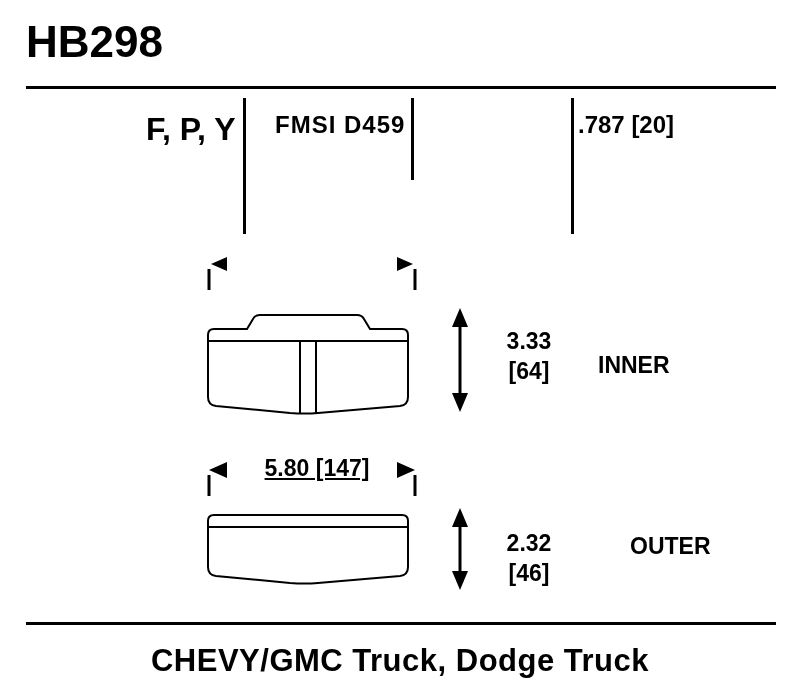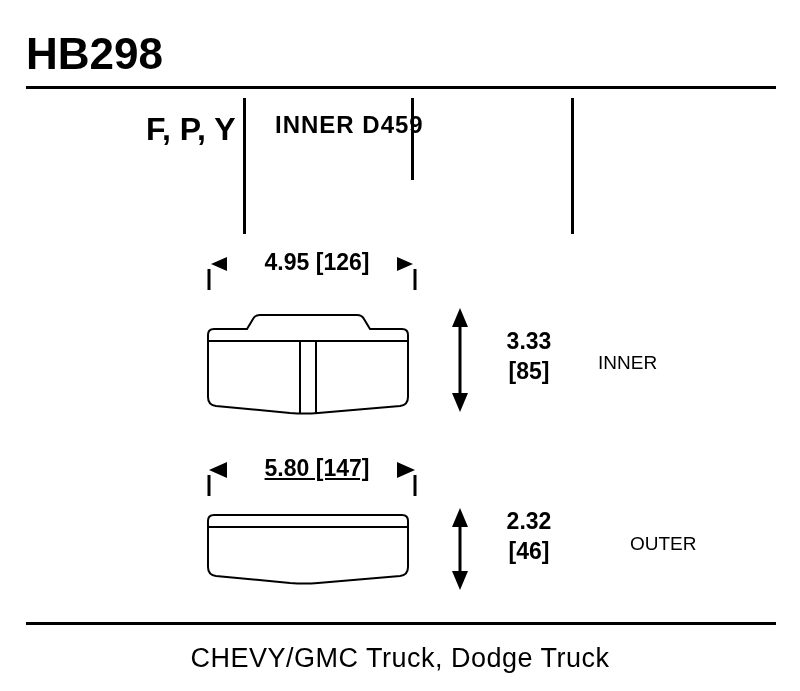--- a/index.html
+++ b/index.html
@@ -20,21 +20,20 @@
   }
   
   .part-number {
     position: absolute;
     left: 26px;
     top: 16px;
     font-size: 44px;
     font-weight: bold;
     letter-spacing: 0px;
     line-height: 52px;
-    margin-top: 12px;
   }
   .hr {
     position: absolute;
     background: #000000;
   }
   .vr {
     position: absolute;
     background: #000000;
   }
   
@@ -71,34 +70,34 @@
   .dim-stack {
     position: absolute;
     font-size: 23px;
     font-weight: bold;
     text-align: center;
     line-height: 30px;
     white-space: nowrap;
   }
   .side-label {
     position: absolute;
-    font-size: 19px;
-    font-weight: normal;
+    font-size: 23px;
+    font-weight: bold;
     white-space: nowrap;
     text-align: right;
   }
   
   .footer {
     position: absolute;
     left: 0;
     top: 643px;
     width: 800px;
     text-align: center;
-    font-size: 27px;
-    font-weight: normal;
+    font-size: 31px;
+    font-weight: bold;
     letter-spacing: 0.5px;
   }
   svg { display: block; }
   .pad-shape {
     fill: #ffffff;
     stroke: #000000;
     stroke-width: 2;
   }
   .pad-line {
     stroke: #000000;
@@ -117,27 +116,27 @@
 </head>
 <body>
 
 <div id="page">
 
   <div class="part-number">HB298</div>
 
   <div class="hr" style="left:26px; top:86px; width:750px; height:3px;"></div>
 
   <div class="spec-compound">F, P, Y</div>
-  <div class="spec-fmsi">INNER D459</div>
+  <div class="spec-fmsi">FMSI D459</div>
+  <div class="spec-thickness">.787 [20]</div>
 
   <div class="vr" style="left:243px; top:98px; width:3px; height:136px;"></div>
   <div class="vr" style="left:411px; top:98px; width:3px; height:82px;"></div>
   <div class="vr" style="left:571px; top:98px; width:3px; height:136px;"></div>
 
-  <div class="dim-label" style="left:232px; top:249px; width:170px;">4.95 [126]</div>
 
   <svg width="260" height="40" style="position:absolute; left:205px; top:250px;">
     <line class="arrow-line" x1="4" y1="19" x2="4" y2="40"></line>
     <line class="arrow-line" x1="210" y1="19" x2="210" y2="40"></line>
     <polygon class="arrow-head" points="6,14 22,7 22,21"></polygon>
     <polygon class="arrow-head" points="208,14 192,7 192,21"></polygon>
   </svg>
 
   <svg width="230" height="120" style="position:absolute; left:200px; top:305px;">
     <path class="pad-shape" d="M8,30 L8,92 Q8,100 16,101 L90,108 Q105,109 118,108 L200,101 Q208,100 208,92 L208,30 Q208,24 202,24 L170,24 L164,14 Q162,10 157,10 L60,10 Q55,10 53,14 L47,24 L14,24 Q8,24 8,30 Z"></path>
@@ -146,21 +145,21 @@
     <line class="pad-line" x1="116" y1="36" x2="116" y2="108"></line>
   </svg>
 
   <svg width="40" height="110" style="position:absolute; left:443px; top:305px;">
     <line class="arrow-line" x1="17" y1="8" x2="17" y2="102"></line>
     <polygon class="arrow-head" points="17,3 9,22 25,22"></polygon>
     <polygon class="arrow-head" points="17,107 9,88 25,88"></polygon>
   </svg>
   <div class="dim-stack" style="left:484px; top:326px; width:90px;">
     <span>3.33</span><br>
-    <span>[85]</span>
+    <span>[64]</span>
   </div>
 
   <div class="side-label" style="left:598px; top:352px;">INNER</div>
 
   <div class="dim-label" style="left:232px; top:455px; width:170px;text-decoration:underline;">5.80 [147]</div>
 
   <svg width="260" height="40" style="position:absolute; left:205px; top:456px;">
     <line class="arrow-line" x1="4" y1="19" x2="4" y2="42"></line>
     <line class="arrow-line" x1="210" y1="19" x2="210" y2="42"></line>
     <polygon class="arrow-head" points="4,14 22,6 22,22"></polygon>
@@ -170,21 +169,21 @@
   <svg width="230" height="80" style="position:absolute; left:200px; top:505px;">
     <path class="pad-shape" d="M8,16 L8,62 Q8,70 16,71 L90,78 Q105,79 118,78 L200,71 Q208,70 208,62 L208,16 Q208,10 202,10 L14,10 Q8,10 8,16 Z"></path>
     <line class="pad-line" x1="8" y1="22" x2="208" y2="22"></line>
   </svg>
 
   <svg width="40" height="90" style="position:absolute; left:443px; top:505px;">
     <line class="arrow-line" x1="17" y1="8" x2="17" y2="80"></line>
     <polygon class="arrow-head" points="17,3 9,22 25,22"></polygon>
     <polygon class="arrow-head" points="17,85 9,66 25,66"></polygon>
   </svg>
-  <div class="dim-stack" style="left:484px; top:506px; width:90px;">
+  <div class="dim-stack" style="left:484px; top:528px; width:90px;">
     <span>2.32</span><br>
     <span>[46]</span>
   </div>
 
   <div class="side-label" style="left:630px; top:533px;">OUTER</div>
 
   <div class="hr" style="left:26px; top:622px; width:750px; height:3px;"></div>
 
   <div class="footer">CHEVY/GMC Truck, Dodge Truck</div>
 

